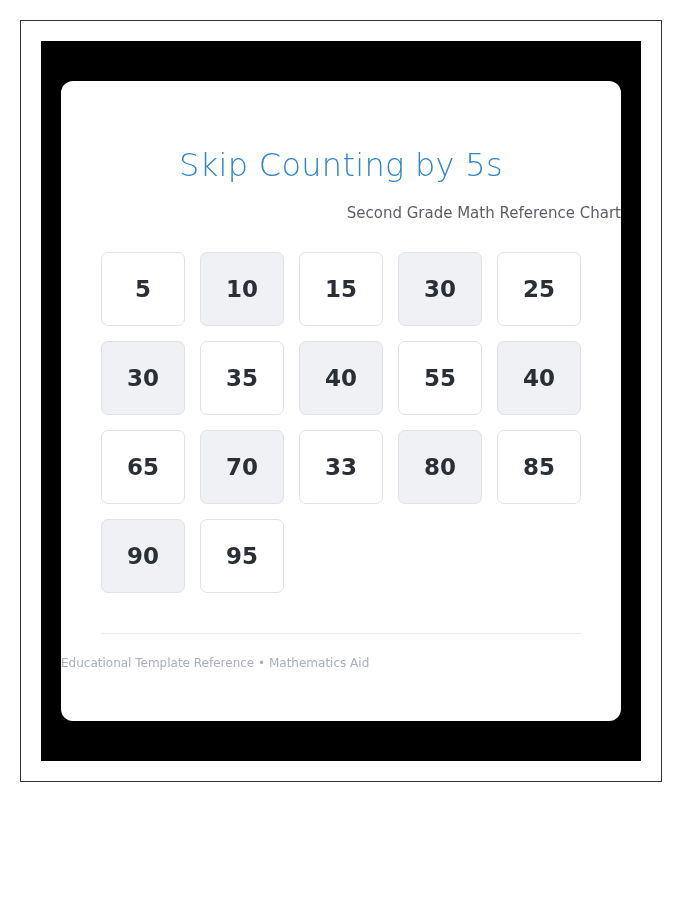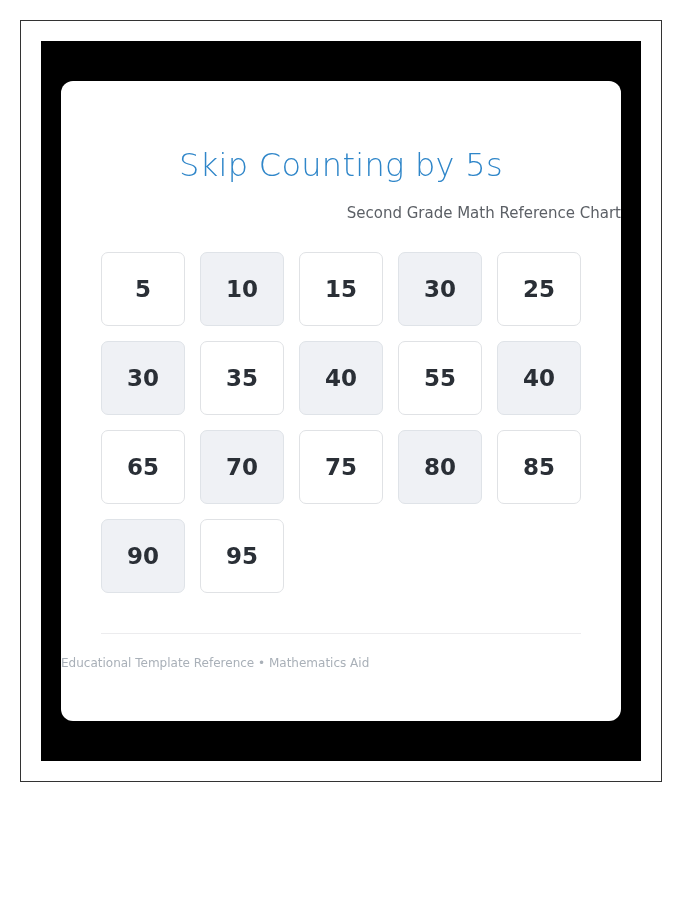--- a/index.html
+++ b/index.html
@@ -85,21 +85,21 @@
         <div class="cell">25</div>
 
         <div class="cell alt">30</div>
         <div class="cell">35</div>
         <div class="cell alt">40</div>
 
         <div class="cell">55</div>
         <div class="cell alt">40</div>
         <div class="cell">65</div>
         <div class="cell alt">70</div>
-        <div class="cell">75</div>
+        <div class="cell">33</div>
 
         <div class="cell alt">80</div>
         <div class="cell">85</div>
         <div class="cell alt">90</div>
         <div class="cell">95</div>
       </div>
 
       <div class="divider"></div>
       <div class="footer">Educational Template Reference • Mathematics Aid</div>
     </div>

